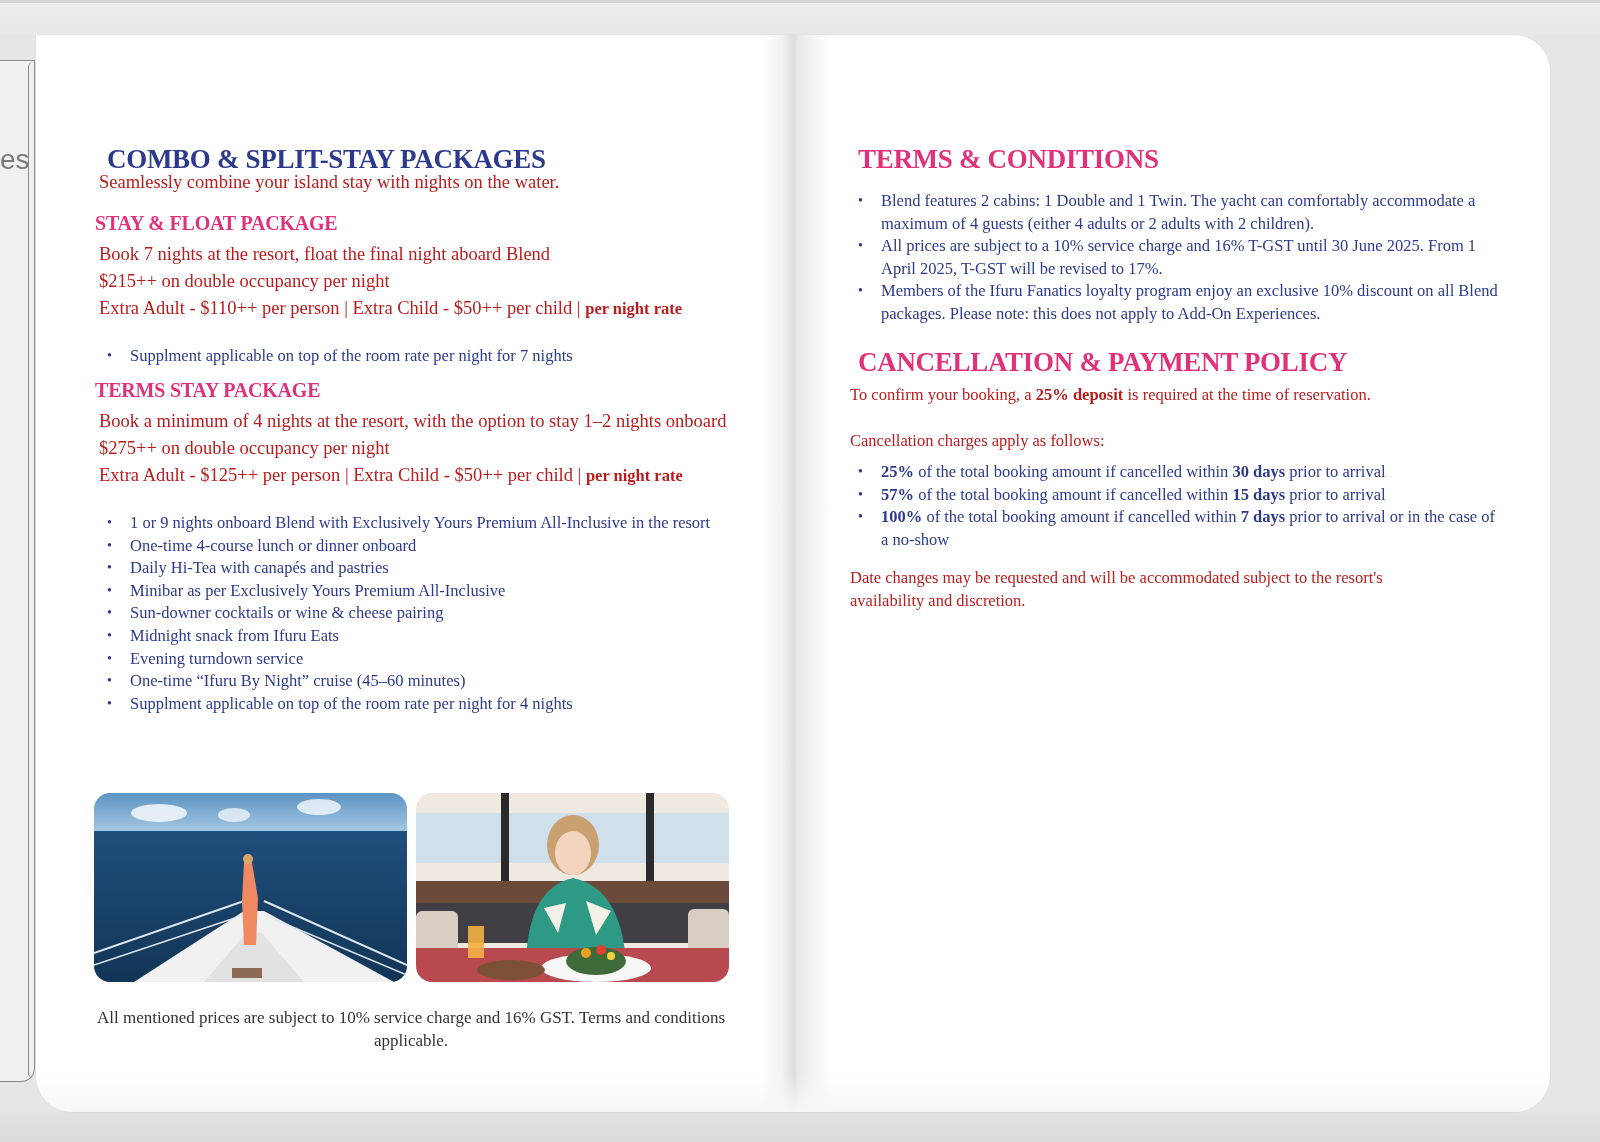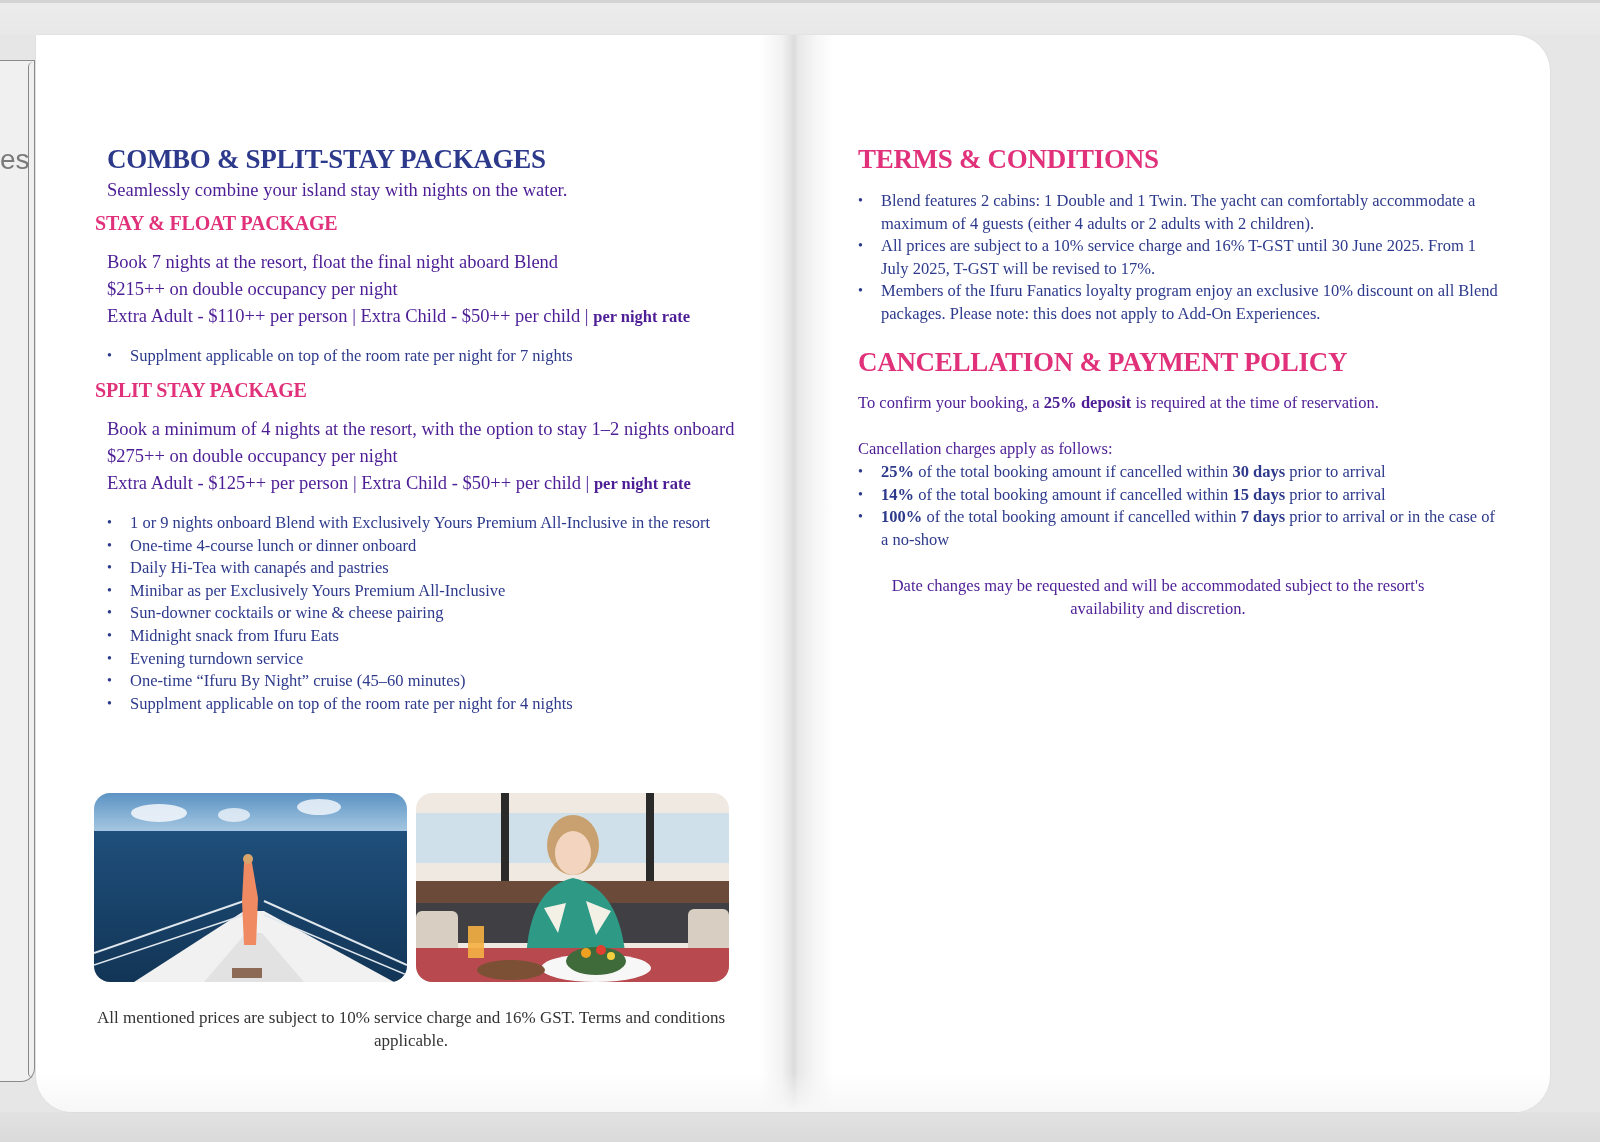--- a/index.html
+++ b/index.html
@@ -24,21 +24,21 @@
     background:linear-gradient(90deg, #ffffff 0%, #f2f2f2 30%, #dcdcdc 46%, #e8e8e8 52%, #f6f6f6 75%, #ffffff 100%); }
 
   .page { position:absolute; top:0; height:100%; }
   .page-left { left:0; width:724px; }
   .page-right { left:798px; width:716px; }
 
   .navy { color:#2d3a8c; }
   h1.main { position:absolute; margin:12px; font-size:27px; font-weight:bold; letter-spacing:-0.3px; }
   h2.sub { position:absolute; margin:0; font-size:20px; font-weight:bold; color:#e0317a; letter-spacing:-0.2px; }
   h1.pink { color:#e0317a; }
-  .line { position:absolute; margin:12px; font-size:18.5px; color:#4c1d95; white-space:nowrap;text-align:center; }
+  .line { position:absolute; margin:4px; font-size:18.5px; color:#b91c1c; white-space:nowrap; }
   .small { font-size:16.5px; }
   b { font-weight:bold; }
 
   ul.blist { position:absolute; margin:12px; padding:0; list-style:none; color:#2d3a8c; font-size:16.5px; }
   ul.blist li { position:relative; padding-left:23px; line-height:22.6px; }
   ul.blist li::before { content:"•"; position:absolute; left:0; top:0; font-size:14px; }
 
   .photo { position:absolute; top:758px; width:313px; height:189px; border-radius:16px; overflow:hidden; }
   .footer-note { position:absolute; left:60px; top:972px; width:630px; text-align:center; font-size:17px; color:#333; line-height:22.5px; }
 </style>
@@ -61,21 +61,21 @@
     <p class="line" style="left:59px; top:133px;">Seamlessly combine your island stay with nights on the water.</p>
 
     <h2 class="sub" style="left:59px; top:177px;">STAY &amp; FLOAT PACKAGE</h2>
     <p class="line" style="left:59px; top:205px;">Book 7 nights at the resort, float the final night aboard Blend</p>
     <p class="line" style="left:59px; top:232px;">$215++ on double occupancy per night</p>
     <p class="line" style="left:59px; top:259px;"><span>Extra Adult - $110++ per person | Extra Child - $50++ per child | </span><b class="small">per night rate</b></p>
     <ul class="blist" style="left:59px; top:298px;">
       <li>Supplment applicable on top of the room rate per night for 7 nights</li>
     </ul>
 
-    <h2 class="sub" style="left:59px; top:344px;">SPLIT STAY PACKAGE</h2>
+    <h2 class="sub" style="left:59px; top:344px;">TERMS STAY PACKAGE</h2>
     <p class="line" style="left:59px; top:372px;">Book a minimum of 4 nights at the resort, with the option to stay 1–2 nights onboard</p>
     <p class="line" style="left:59px; top:399px;">$275++ on double occupancy per night</p>
     <p class="line" style="left:59px; top:426px;"><span>Extra Adult - $125++ per person | Extra Child - $50++ per child | </span><b class="small">per night rate</b></p>
     <ul class="blist" style="left:59px; top:465px;">
       <li>1 or 9 nights onboard Blend with Exclusively Yours Premium All-Inclusive in the resort</li>
       <li>One-time 4-course lunch or dinner onboard</li>
       <li>Daily Hi-Tea with canapés and pastries</li>
       <li>Minibar as per Exclusively Yours Premium All-Inclusive</li>
       <li>Sun-downer cocktails or wine &amp; cheese pairing</li>
       <li>Midnight snack from Ifuru Eats</li>
@@ -138,29 +138,29 @@
       </svg>
     </div>
 
     <div class="footer-note">All mentioned prices are subject to 10% service charge and 16% GST. Terms and conditions applicable.</div>
   </div>
 
   <div class="page page-right">
     <h1 class="main pink" style="left:12px; top:97px;">TERMS &amp; CONDITIONS</h1>
     <ul class="blist" style="left:12px; top:143px; width:640px;">
       <li>Blend features 2 cabins: 1 Double and 1 Twin. The yacht can comfortably accommodate a maximum of 4 guests (either 4 adults or 2 adults with 2 children).</li>
-      <li>All prices are subject to a 10% service charge and 16% T-GST until 30 June 2025. From 1 July 2025, T-GST will be revised to 17%.</li>
+      <li>All prices are subject to a 10% service charge and 16% T-GST until 30 June 2025. From 1 April 2025, T-GST will be revised to 17%.</li>
       <li>Members of the Ifuru Fanatics loyalty program enjoy an exclusive 10% discount on all Blend packages. Please note: this does not apply to Add-On Experiences.</li>
     </ul>
 
     <h1 class="main pink" style="left:12px; top:300px;">CANCELLATION &amp; PAYMENT POLICY</h1>
     <p class="line small" style="left:12px; top:346px;"><span>To confirm your booking, a </span><b>25% deposit</b><span> is required at the time of reservation.</span></p>
 
     <p class="line small" style="left:12px; top:392px;">Cancellation charges apply as follows:</p>
     <ul class="blist" style="left:12px; top:414px; width:640px;">
       <li><b>25%</b><span> of the total booking amount if cancelled within </span><b>30 days</b><span> prior to arrival</span></li>
-      <li><b>14%</b><span> of the total booking amount if cancelled within </span><b>15 days</b><span> prior to arrival</span></li>
+      <li><b>57%</b><span> of the total booking amount if cancelled within </span><b>15 days</b><span> prior to arrival</span></li>
       <li><b>100%</b><span> of the total booking amount if cancelled within </span><b>7 days</b><span> prior to arrival or in the case of a no-show</span></li>
     </ul>
 
     <p class="line small" style="left:12px; top:528px; width:600px; white-space:normal; line-height:22.6px;">Date changes may be requested and will be accommodated subject to the resort's availability and discretion.</p>
   </div>
 </div>
 
 </body></html>

